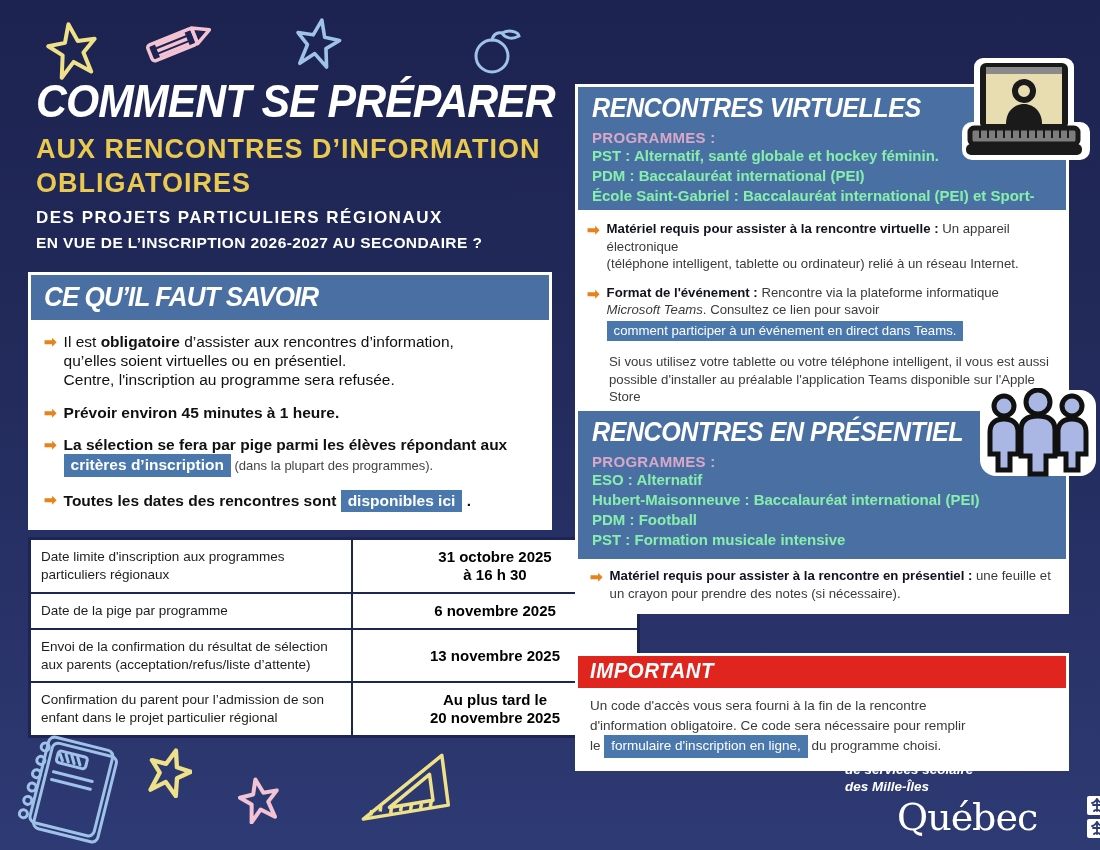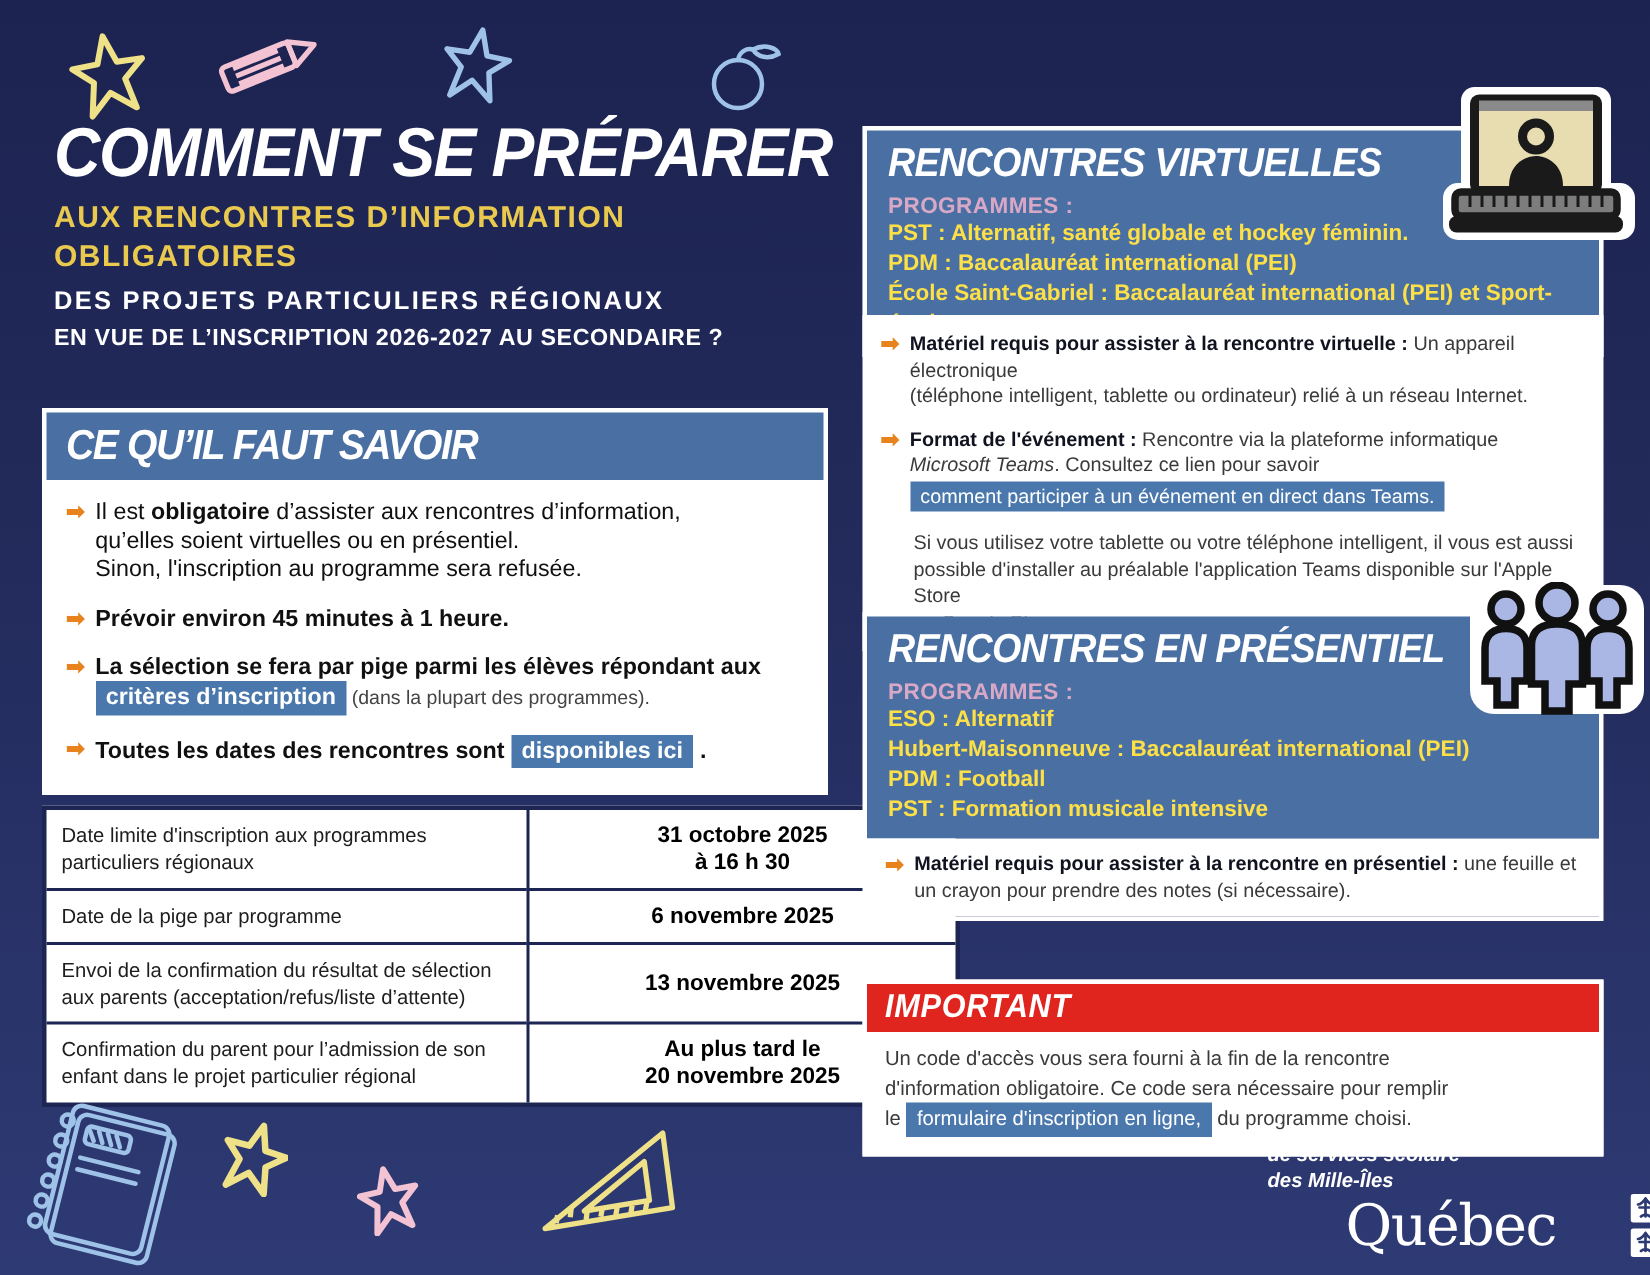--- a/index.html
+++ b/index.html
@@ -10,21 +10,21 @@
     font-family:"Liberation Sans", sans-serif;
   }
   
   .display {
     display:block; font-style:italic; font-weight:700; color:#ffffff;
     letter-spacing:-1px; transform:scaleX(.93); transform-origin:left center; white-space:nowrap;
   }
   
   .hdr { position:absolute; left:36px; top:78px; }
   .hdr-title { font-size:46px; line-height:1.02; }
-  .hdr-sub { color:#e9c94e; font-weight:700; font-size:20px; letter-spacing:1px; line-height:1.18; margin-top:9px; white-space:nowrap; }
+  .hdr-sub { color:#e9c94e; font-weight:700; font-size:27px; letter-spacing:1px; line-height:1.18; margin-top:9px; white-space:nowrap; }
   .hdr-sub2 { margin-top:2px; }
   .hdr-line3 { color:#ffffff; font-weight:700; font-size:17px; letter-spacing:1.5px; margin-top:8px; white-space:nowrap; }
   .hdr-line4 { color:#ffffff; font-weight:700; font-size:15.5px; letter-spacing:.4px; margin-top:6px; white-space:nowrap; }
   
   .card { position:absolute; border:3px solid #ffffff; }
   .card-blue { background:#4a70a3; color:#fff; }
   .hl { display:inline-block; background:#4a78ad; color:#ffffff; font-weight:700; padding:1px 7px 2px; }
   .arrow { flex:0 0 auto; color:#e8821c; font-size:15px; line-height:1.3; margin-right:7px; font-weight:700; }
   
   .savoir { left:28px; top:272px; width:524px; background:#ffffff; }
@@ -42,21 +42,21 @@
   .tcell.first { border-top:none; }
   .tlabel { font-size:13.5px; color:#1d1d1d; line-height:1.3; }
   .tvalue { display:flex; flex-direction:column; justify-content:center; align-items:center; text-align:center;
             border-left:2px solid #1c2553; font-size:15px; font-weight:700; color:#000; line-height:1.2; }
   
   .virt { left:575px; top:84px; width:494px; padding:6px 14px 9px; }
   .pres { left:575px; top:408px; width:494px; padding:0; }
   .pres-blue { background:#4a70a3; padding:6px 14px 9px; }
   .card-blue .display, .pres-blue .display { font-size:27px; letter-spacing:-.5px; }
   .prog-label { color:#d9a8c7; font-weight:700; font-size:15px; margin-top:5px; letter-spacing:.3px; }
-  .prog-line { color:#fde047; font-size:15px; line-height:1.34; font-weight:700; }
+  .prog-line { color:#86efac; font-size:15px; line-height:1.34; font-weight:700; }
   .whitebox { position:absolute; left:575px; width:494px; background:#ffffff; }
   .virt-info { top:210px; padding:10px 12px 11px; }
   .info-text { font-size:13.2px; color:#3a3a3a; line-height:1.33; }
   .lead { font-weight:700; color:#10131f; }
   .it { font-style:italic; }
   .inf-item { display:flex; margin-bottom:11px; }
   .inf-item:last-child { margin-bottom:0; }
   .note { margin:12px 0 0 22px; }
   .pres-white { padding:8px 12px 9px; background:#ffffff; }
   
@@ -112,21 +112,21 @@
   <section class="card savoir">
     <div class="savoir-hd">
       <span class="display">CE QU’IL FAUT SAVOIR</span>
     </div>
     <div class="savoir-bd">
       <div class="sv-item">
         <span class="arrow">➡</span>
         <div>
           <span>Il est </span><span class="b">obligatoire</span><span> d’assister aux rencontres d’information,</span>
           <div>qu’elles soient virtuelles ou en présentiel.</div>
-          <div>Sinon, l'inscription au programme sera refusée.</div>
+          <div>Centre, l'inscription au programme sera refusée.</div>
         </div>
       </div>
       <div class="sv-item">
         <span class="arrow">➡</span>
         <div class="b">Prévoir environ 45 minutes à 1 heure.</div>
       </div>
       <div class="sv-item">
         <span class="arrow">➡</span>
         <div>
           <div class="b">La sélection se fera par pige parmi les élèves répondant aux</div>

